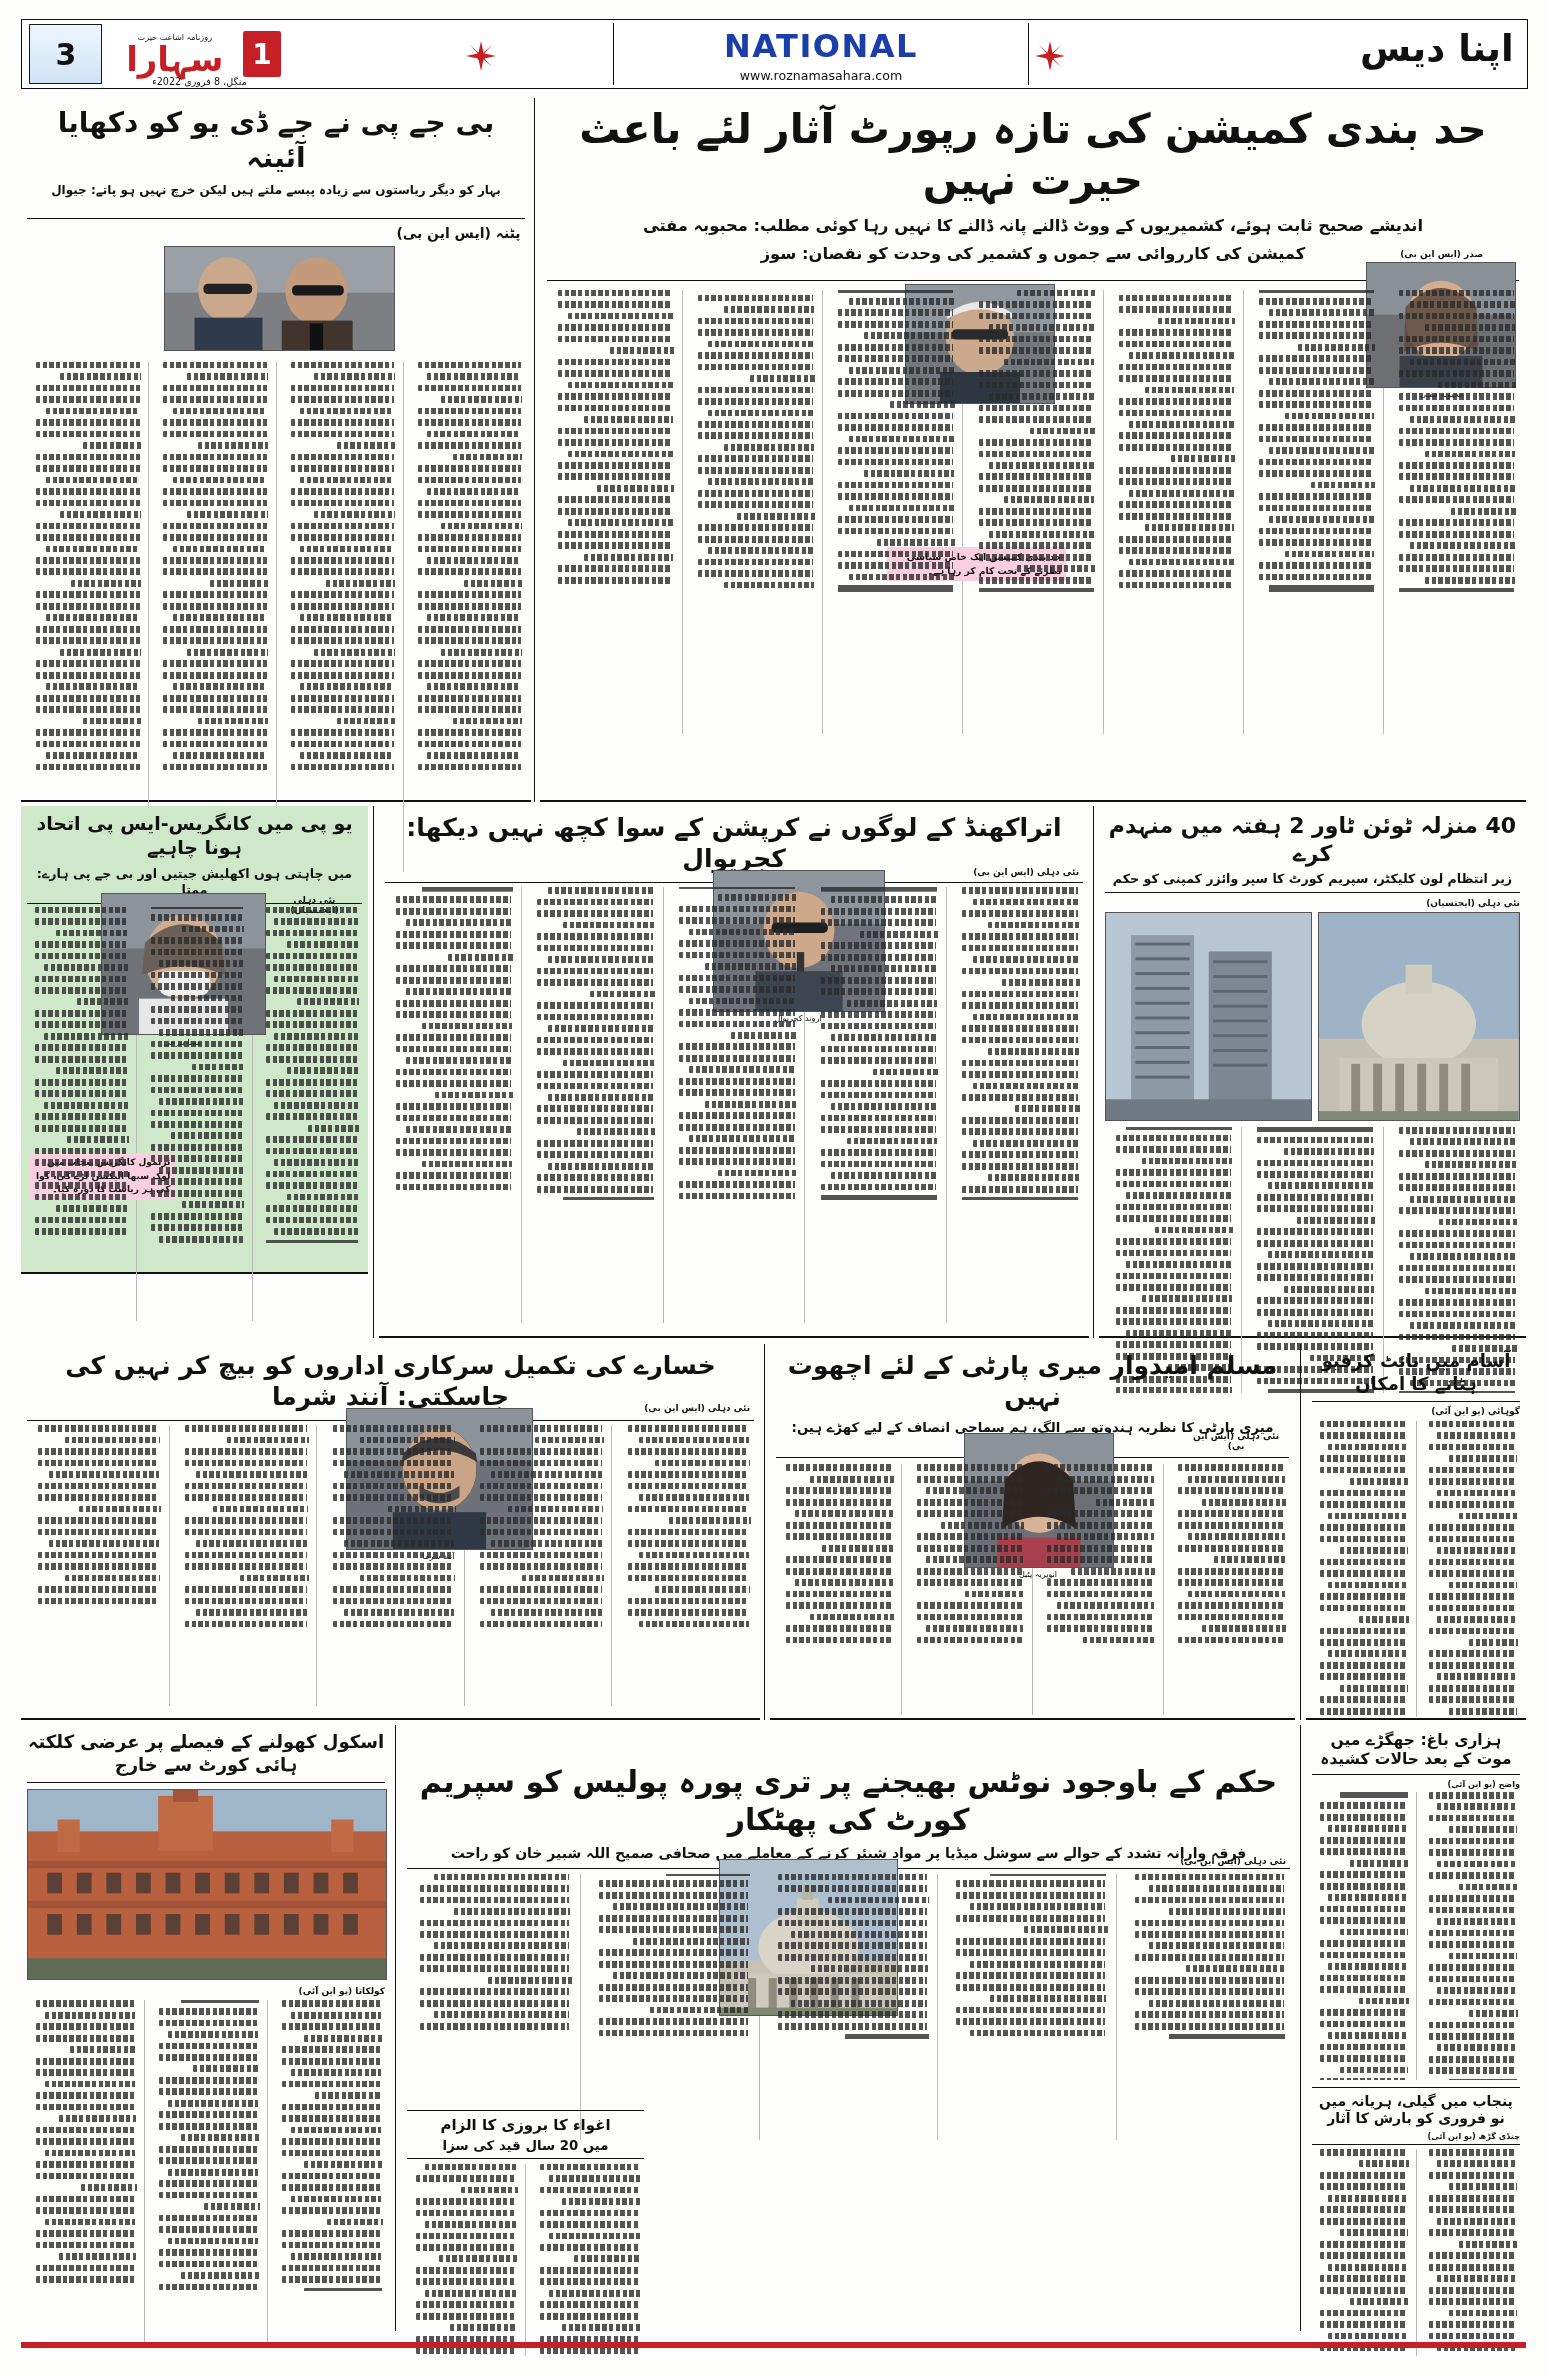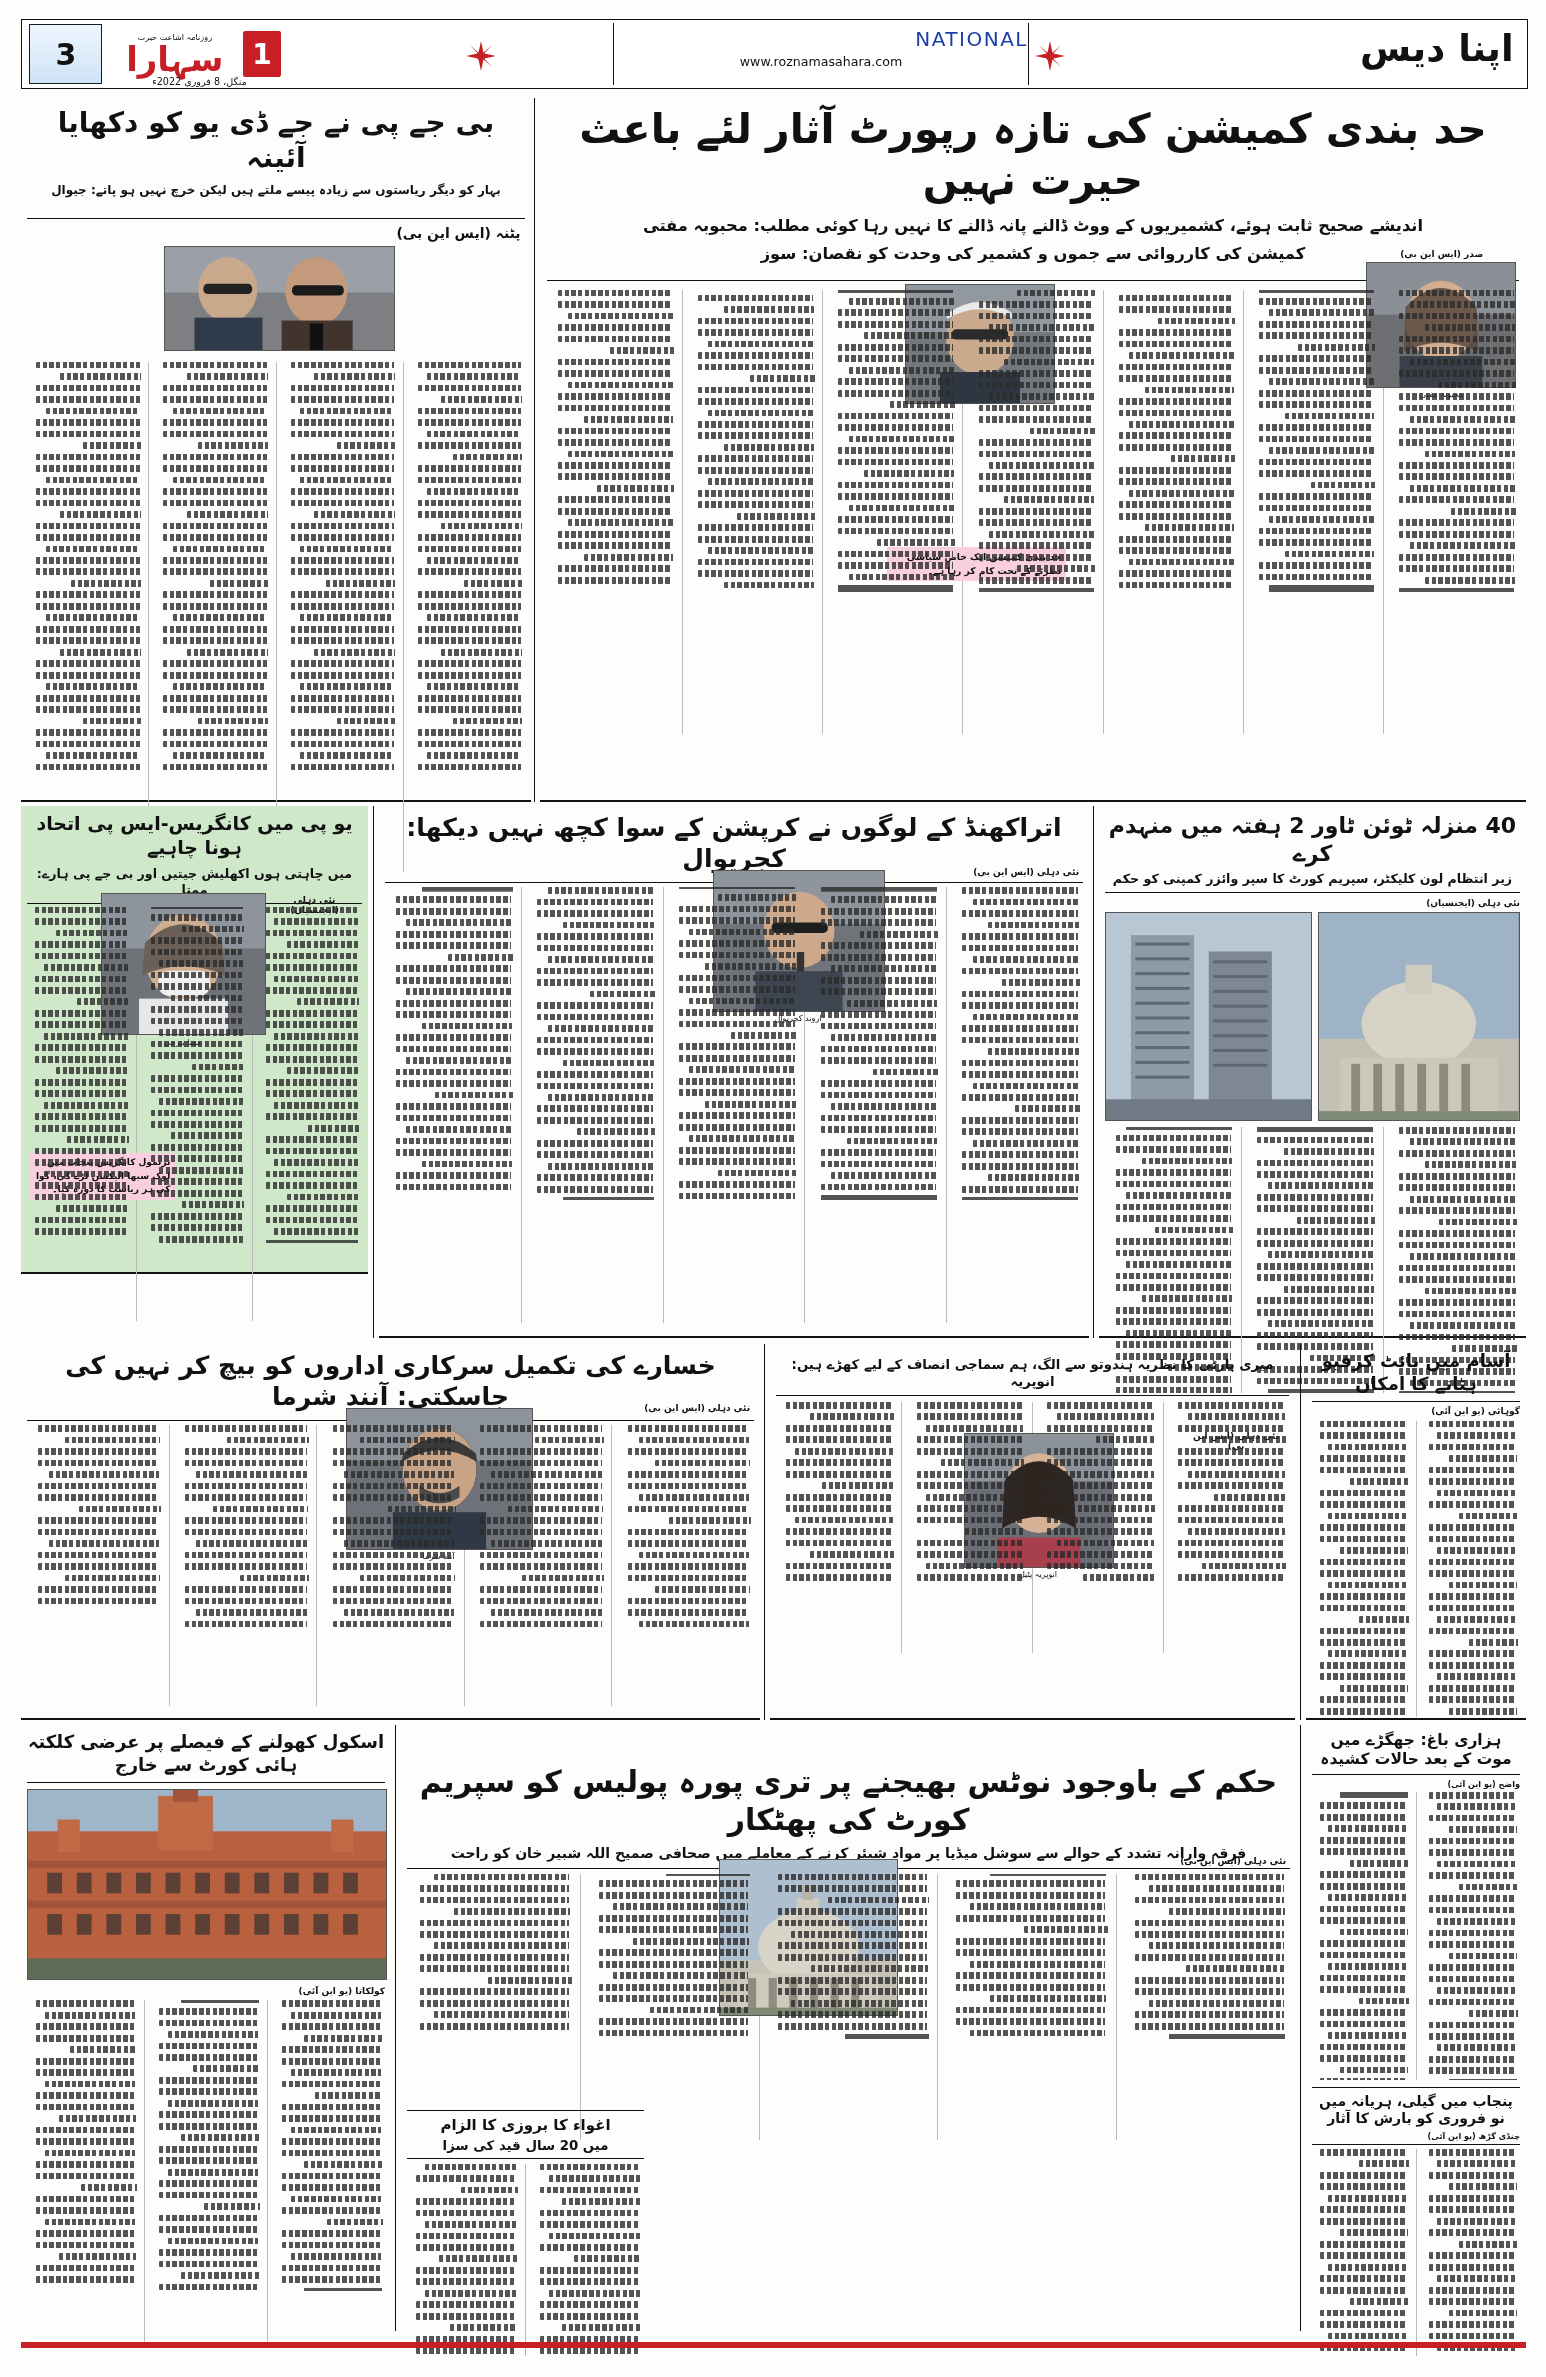--- a/index.html
+++ b/index.html
@@ -21,21 +21,21 @@
   .logo-mark{width:38px;height:46px;background:#c62026;color:#fff;font-size:28px;font-weight:bold;
     display:flex;align-items:center;justify-content:center;border-radius:2.2px;margin-left:4.4px;}
   .logo-text{color:#c62026;font-size:34px;font-weight:bold;line-height:1;letter-spacing:-1.5px;}
   .mast-date{position:absolute;left:89px;bottom:1.5px;width:177px;text-align:center;font-size:9.6px;color:#111;}
   .star{position:absolute;top:21px;width:30px;height:30px;}
   .star.s1{left:444px;}
   .star.s2{left:1013px;}
   .star svg{width:30px;height:30px;}
   .nat-box{position:absolute;left:591px;top:3px;width:414px;height:62px;background:#fff;
     border-left:1.5px solid #111;border-right:1.5px solid #111;text-align:center;}
-  .nat-title{font-size:20px;font-weight:normal;color:#1b3ea8;letter-spacing:1.5px;margin-top:4.4px;text-align:right;}
+  .nat-title{font-size:32px;font-weight:bold;color:#1b3ea8;letter-spacing:1.5px;margin-top:4.4px;}
   .nat-url{font-size:12.6px;color:#111;margin-top:3px;}
   .mast-urdu-title{position:absolute;right:13.3px;top:7.4px;font-size:37px;font-weight:bold;color:#111;}
 
   
   .blk{position:absolute;box-sizing:border-box;}
   .rule-bot{border-bottom:2.2px solid #111;}
   .hl{font-weight:bold;color:#111;line-height:1.25;text-align:center;}
   .sub{font-weight:bold;color:#111;line-height:1.3;text-align:center;}
   .byline{font-size:14px;font-weight:bold;text-align:center;color:#111;}
   .cols{column-gap:10.3px;column-rule:0.7px solid #bbb;font-size:8.5px;line-height:1.55;color:#1a1a1a;text-align:justify;}
@@ -1013,20 +1013,21 @@
           <span class="ln s70"></span>
           <span class="ln s90"></span>
           <span class="ln s90"></span>
       </div>
     </div>
   </div>
 
   <div class="divider-v" style="left:764px;top:1344px;height:376px;"></div>
 
   <div class="blk rule-bot" style="left:770px;top:1344px;width:525px;height:376px;padding:6px;">
+    <div class="hl urdu" style="font-size:25px;">مسلم امیدوار میری پارٹی کے لئے اچھوت نہیں</div>
     <div class="sub urdu" style="font-size:13.3px;margin-top:6px;border-bottom:0.7px solid #111;padding-bottom:4.4px;">میری پارٹی کا نظریہ ہندوتو سے الگ، ہم سماجی انصاف کے لیے کھڑے ہیں: انوپریہ</div>
     <div class="byline urdu" style="position:absolute;right:7.4px;top:87px;width:103px;font-size:9px;">نئی دہلی (ایس این بی)</div>
     <div class="photo" style="position:absolute;left:194px;top:89px;width:148px;height:133px;">
       <svg class="ph" viewBox="0 0 200 180" preserveAspectRatio="none">
         <rect width="200" height="180" fill="#6c7076"></rect>
         <rect x="0" y="0" width="200" height="64" fill="#8b9299"></rect>
         <ellipse cx="100" cy="80" rx="46" ry="54" fill="#d6b296"></ellipse>
         <path d="M54 62 Q100 12 146 62 L150 128 Q100 96 50 128 Z" fill="#2e2520"></path>
         <rect x="44" y="140" width="112" height="40" fill="#a83f4d"></rect>
       </svg>

